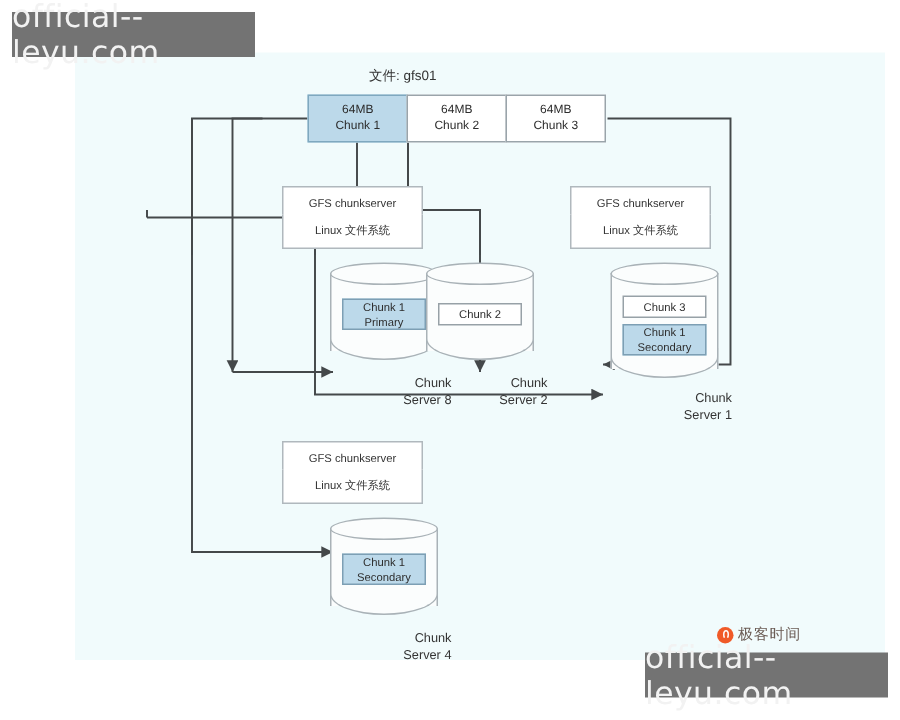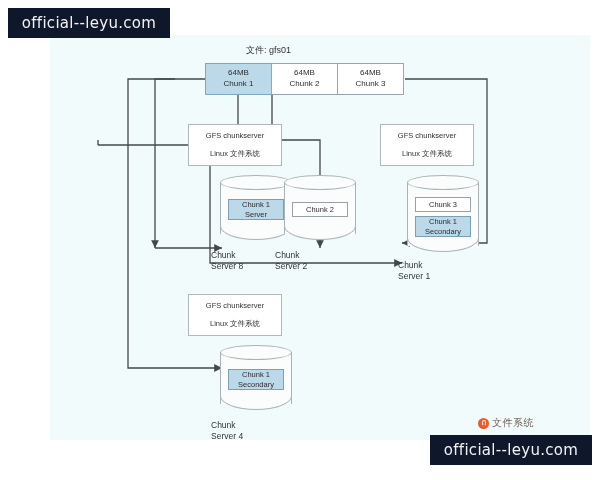--- a/index.html
+++ b/index.html
@@ -71,21 +71,21 @@
     position:absolute;left:8px;width:56px;
     border:1px solid #97a1a7;box-sizing:border-box;
     background:#ffffff;
     display:flex;flex-direction:column;align-items:center;justify-content:center;
     font-size:7.5px;color:#2d2d2d;line-height:1.25;
     z-index:3;
   }
   .disk .chunklabel.sel{background:#bcd9ea;border-color:#7d9fb4;}
 
   .servername{
-    position:absolute;width:90px;text-align:left;
+    position:absolute;width:90px;text-align:right;
     font-size:8.5px;color:#333;line-height:1.35;
   }
 
   
   .geek{
     position:absolute;left:478px;top:416px;
     display:flex;align-items:center;gap:3px;
   }
   .geek .mark{
     width:11px;height:11px;border-radius:50%;
@@ -95,22 +95,22 @@
   }
   .geek .mark:after{
     content:"";position:absolute;left:3.5px;top:2px;
     width:4px;height:6px;border:1.3px solid #ffffff;border-radius:50%;
     border-bottom-color:transparent;box-sizing:border-box;
   }
   .geek .txt{font-size:10px;color:#6b5c55;letter-spacing:.5px;white-space:nowrap;}
 
   
   .wm{
-    position:absolute;background:#0f172a;color:#f2f2f2;
-    font-size:15px;letter-spacing:.3px;
+    position:absolute;background:#737373;color:#f2f2f2;
+    font-size:21px;letter-spacing:.3px;
     display:flex;align-items:center;justify-content:center;
     font-family:"DejaVu Sans",sans-serif;
   }
   .wm-tl{left:8px;top:8px;width:162px;height:30px;}
   .wm-br{left:430px;top:435px;width:162px;height:30px;}
 </style>
 </head>
 <body>
 
 <div id="stage">
@@ -183,21 +183,21 @@
       <div class="row top">GFS chunkserver</div>
       <div class="row bot">Linux 文件系统</div>
     </div>
 
     <div class="disk" style="left:170px;top:140px;">
       <div class="body"></div>
       <div class="bottom"></div>
       <div class="top"></div>
       <div class="chunklabel sel" style="top:24px;height:21px;">
         <span>Chunk 1</span>
-        <span>Server</span>
+        <span>Primary</span>
       </div>
     </div>
     <div class="servername" style="left:161px;top:215px;">
       <div>Chunk</div>
       <div>Server 8</div>
     </div>
 
     <div class="disk" style="left:234px;top:140px;">
       <div class="body"></div>
       <div class="bottom"></div>
@@ -239,19 +239,19 @@
     </div>
     <div class="servername" style="left:161px;top:385px;">
       <div>Chunk</div>
       <div>Server 4</div>
     </div>
 
   </div>
 
   <div class="geek">
     <span class="mark"></span>
-    <span class="txt">文件系统</span>
+    <span class="txt">极客时间</span>
   </div>
 
   <div class="wm wm-tl">official--leyu.com</div>
   <div class="wm wm-br">official--leyu.com</div>
 
 </div>
 
 </body></html>

